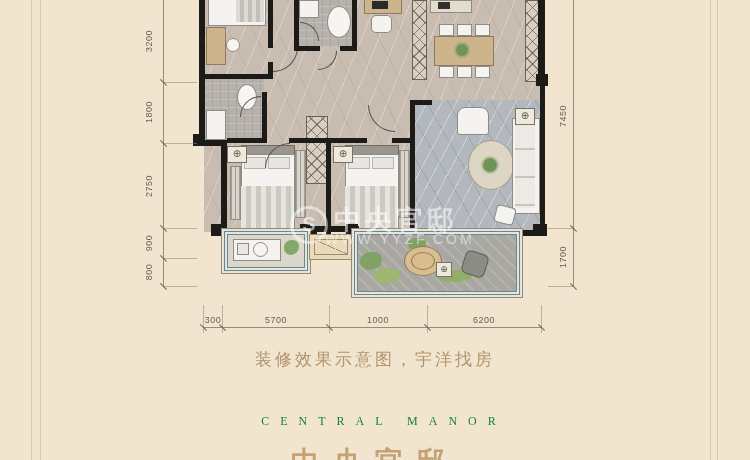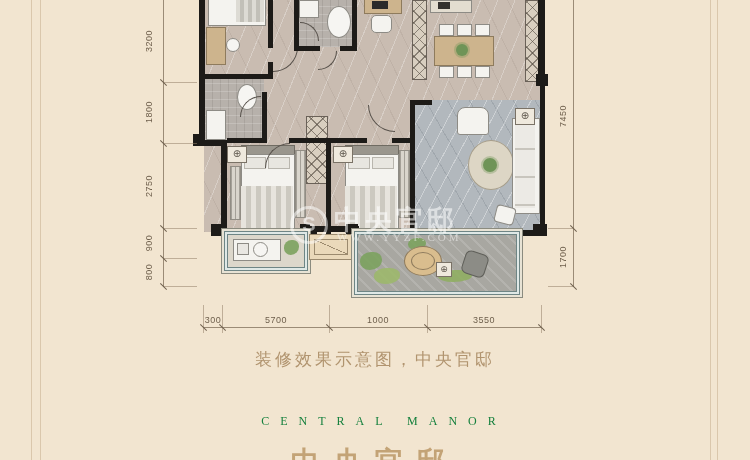--- a/index.html
+++ b/index.html
@@ -55,21 +55,21 @@
   .guide{position:absolute;background:rgba(150,130,105,.55);}
   .dimtext{position:absolute;color:#6f604d;font-size:9px;letter-spacing:.5px;white-space:nowrap;}
   .dimtext.rot{transform:translate(-50%,-50%) rotate(-90deg);}
   .dimtext.hor{transform:translate(-50%,0);}
   
   #wm{position:absolute;left:290px;top:200px;width:230px;color:rgba(255,255,255,.55);}
   #wm .logo{position:absolute;left:0;top:6px;width:32px;height:32px;border:3px solid rgba(255,255,255,.5);
     border-radius:50%;font-size:20px;line-height:30px;text-align:center;font-weight:bold;}
   #wm .brand{position:absolute;left:44px;top:2px;font-size:27px;font-weight:bold;letter-spacing:4px;
     font-family:"Liberation Serif","DejaVu Serif",serif;}
-  #wm .url{position:absolute;left:47px;top:31px;font-size:11px;letter-spacing:3px;color:rgba(255,255,255,.5);font-family:Liberation Serif, serif;}
+  #wm .url{position:absolute;left:35px;top:31px;font-size:14px;letter-spacing:3px;color:rgba(255,255,255,.5);}
   
   #caption{position:absolute;left:0;top:348px;width:750px;text-align:center;
     color:#b1946f;font-size:17px;letter-spacing:3px;}
   #brand-en{position:absolute;left:9px;top:414px;width:750px;text-align:center;
     color:#15803d;font-size:12px;letter-spacing:11px;
     font-family:"Liberation Serif","DejaVu Serif",serif;}
   #brand-cn{position:absolute;left:0;top:443px;width:750px;text-align:center;
     color:#c3a376;font-size:28px;letter-spacing:14px;font-weight:bold;
     font-family:"Liberation Serif","DejaVu Serif",serif;}
 </style>
@@ -238,24 +238,24 @@
   <div class="guide" style="left:427px;top:305px;width:1px;height:28px"></div>
   <div class="guide" style="left:541px;top:305px;width:1px;height:28px"></div>
   <div class="tick" style="left:199px;top:327px"></div>
   <div class="tick" style="left:218px;top:327px"></div>
   <div class="tick" style="left:325px;top:327px"></div>
   <div class="tick" style="left:423px;top:327px"></div>
   <div class="tick" style="left:537px;top:327px"></div>
   <div class="dimtext hor" style="left:213px;top:315px">300</div>
   <div class="dimtext hor" style="left:276px;top:315px">5700</div>
   <div class="dimtext hor" style="left:378px;top:315px">1000</div>
-  <div class="dimtext hor" style="left:484px;top:315px">3550</div>
+  <div class="dimtext hor" style="left:484px;top:315px">6200</div>
 </div>
 
 <div id="wm">
   <div class="logo">S</div>
   <div class="brand">中央官邸</div>
   <div class="url">WWW.YYZF.COM</div>
 </div>
 
-<div id="caption">装修效果示意图，中央官邸</div>
+<div id="caption">装修效果示意图，宇洋找房</div>
 <div id="brand-en">CENTRAL MANOR</div>
 <div id="brand-cn">中央官邸</div>
 
 </body></html>

